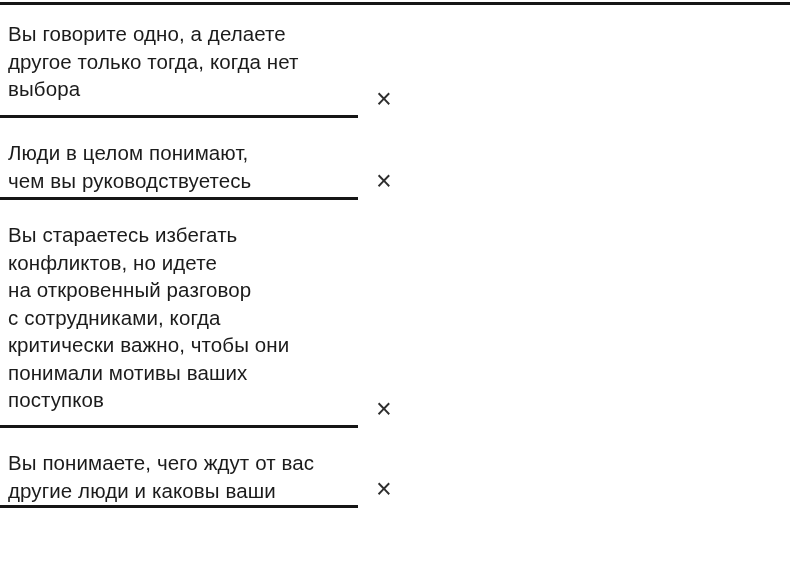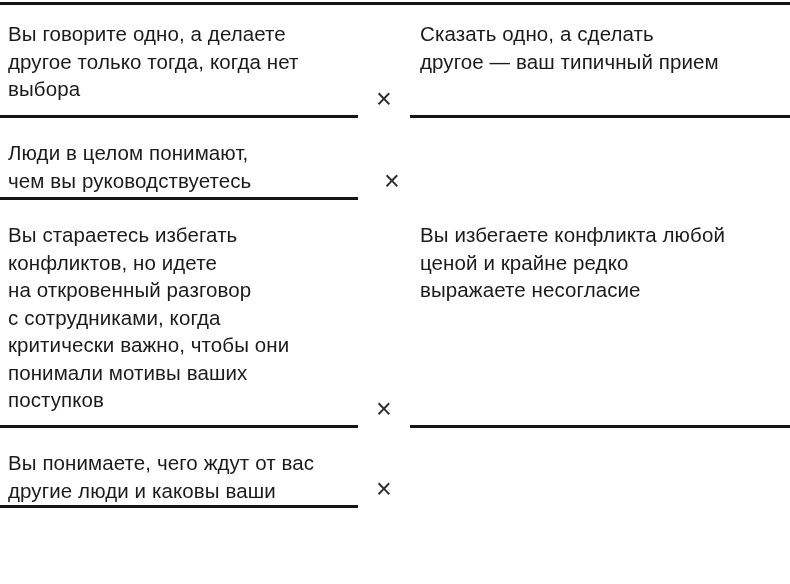--- a/index.html
+++ b/index.html
@@ -22,21 +22,21 @@
   .table {
     border-top: 3px solid #161616;
   }
   .row {
     display: grid;
     grid-template-columns: 358px 52px 380px;
     box-sizing: border-box;
     border-radius: 23px;
   }
   .row:nth-child(1) { height: 113px; }
-  .row:nth-child(2) { height: 82px; gap: 8px; }
+  .row:nth-child(2) { height: 82px; }
   .row:nth-child(3) { height: 228px; }
   .row:nth-child(4) { height: 80px; }
 
   .cell {
     box-sizing: border-box;
     border-bottom: 3px solid #161616;
     white-space: pre-line;
     font-size: 20.5px;
     line-height: 27.5px;
     letter-spacing: 0.1px;
@@ -66,22 +66,20 @@
 <div class="page">
   <div class="table">
 
     <div class="row">
       <div class="cell left">Вы говорите одно, а делаете
 другое только тогда, когда нет
 выбора</div>
       <div class="gutter">
         <span class="cross">×</span>
       </div>
-      <div class="cell right">Сказать одно, а сделать
-другое — ваш типичный прием</div>
     </div>
 
     <div class="row">
       <div class="cell left">Люди в целом понимают,
 чем вы руководствуетесь</div>
       <div class="gutter">
         <span class="cross">×</span>
       </div>
     </div>
 
@@ -89,23 +87,20 @@
       <div class="cell left">Вы стараетесь избегать
 конфликтов, но идете
 на откровенный разговор
 с сотрудниками, когда
 критически важно, чтобы они
 понимали мотивы ваших
 поступков</div>
       <div class="gutter">
         <span class="cross">×</span>
       </div>
-      <div class="cell right">Вы избегаете конфликта любой
-ценой и крайне редко
-выражаете несогласие</div>
     </div>
 
     <div class="row">
       <div class="cell left">Вы понимаете, чего ждут от вас
 другие люди и каковы ваши
 обязательства перед ними</div>
       <div class="gutter">
         <span class="cross">×</span>
       </div>
     </div>

